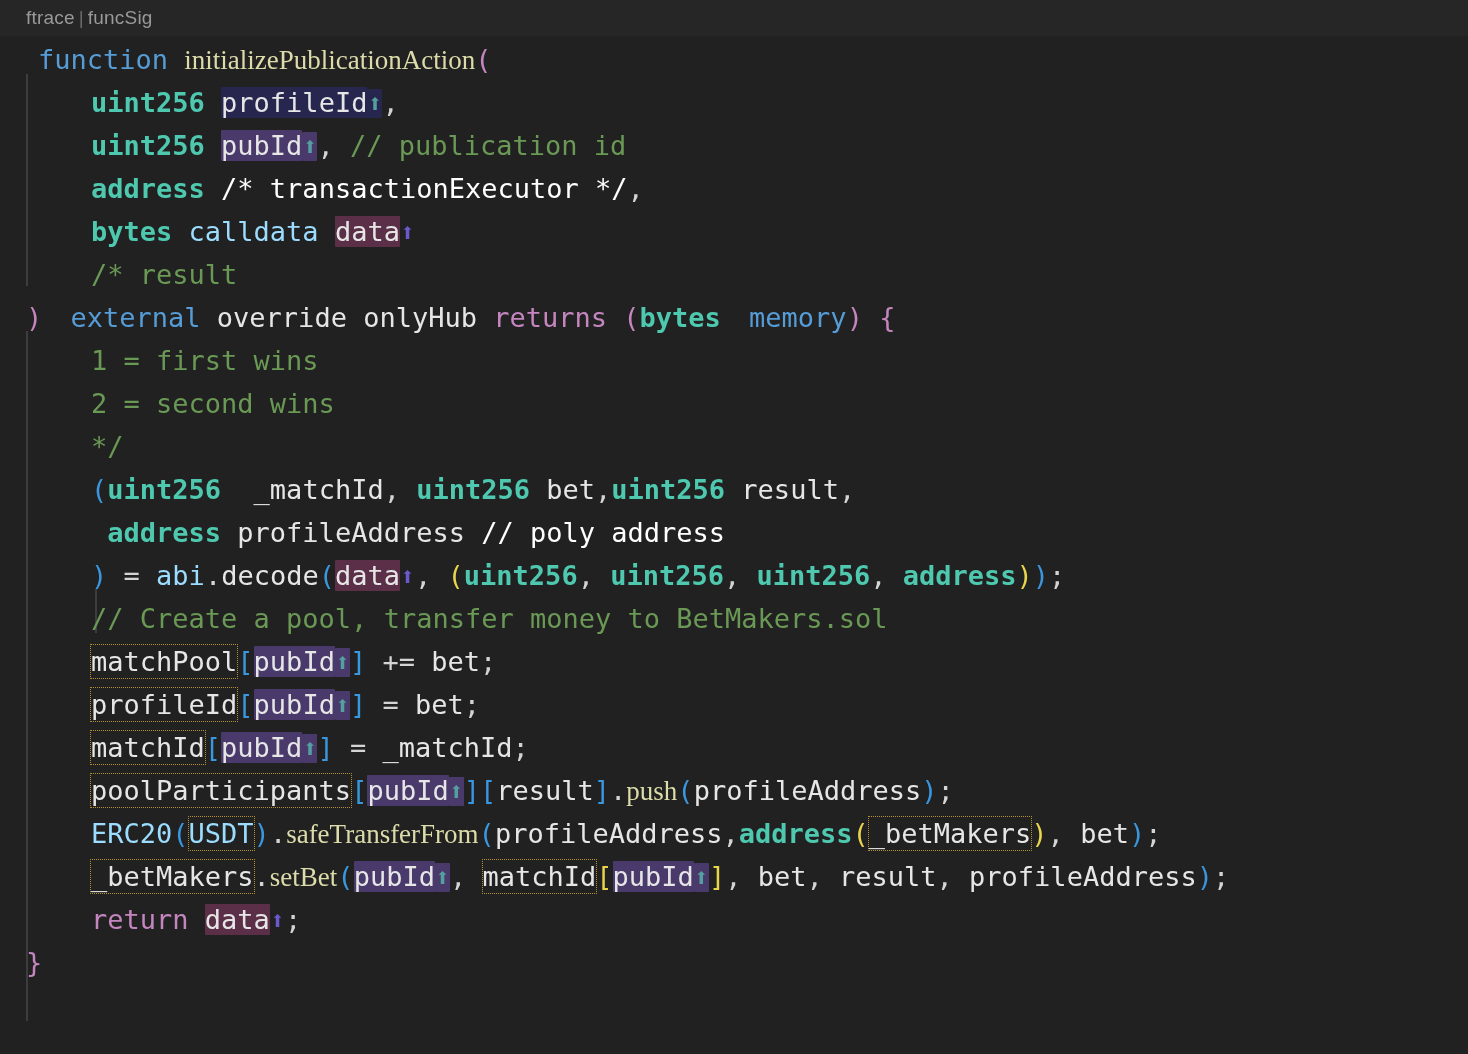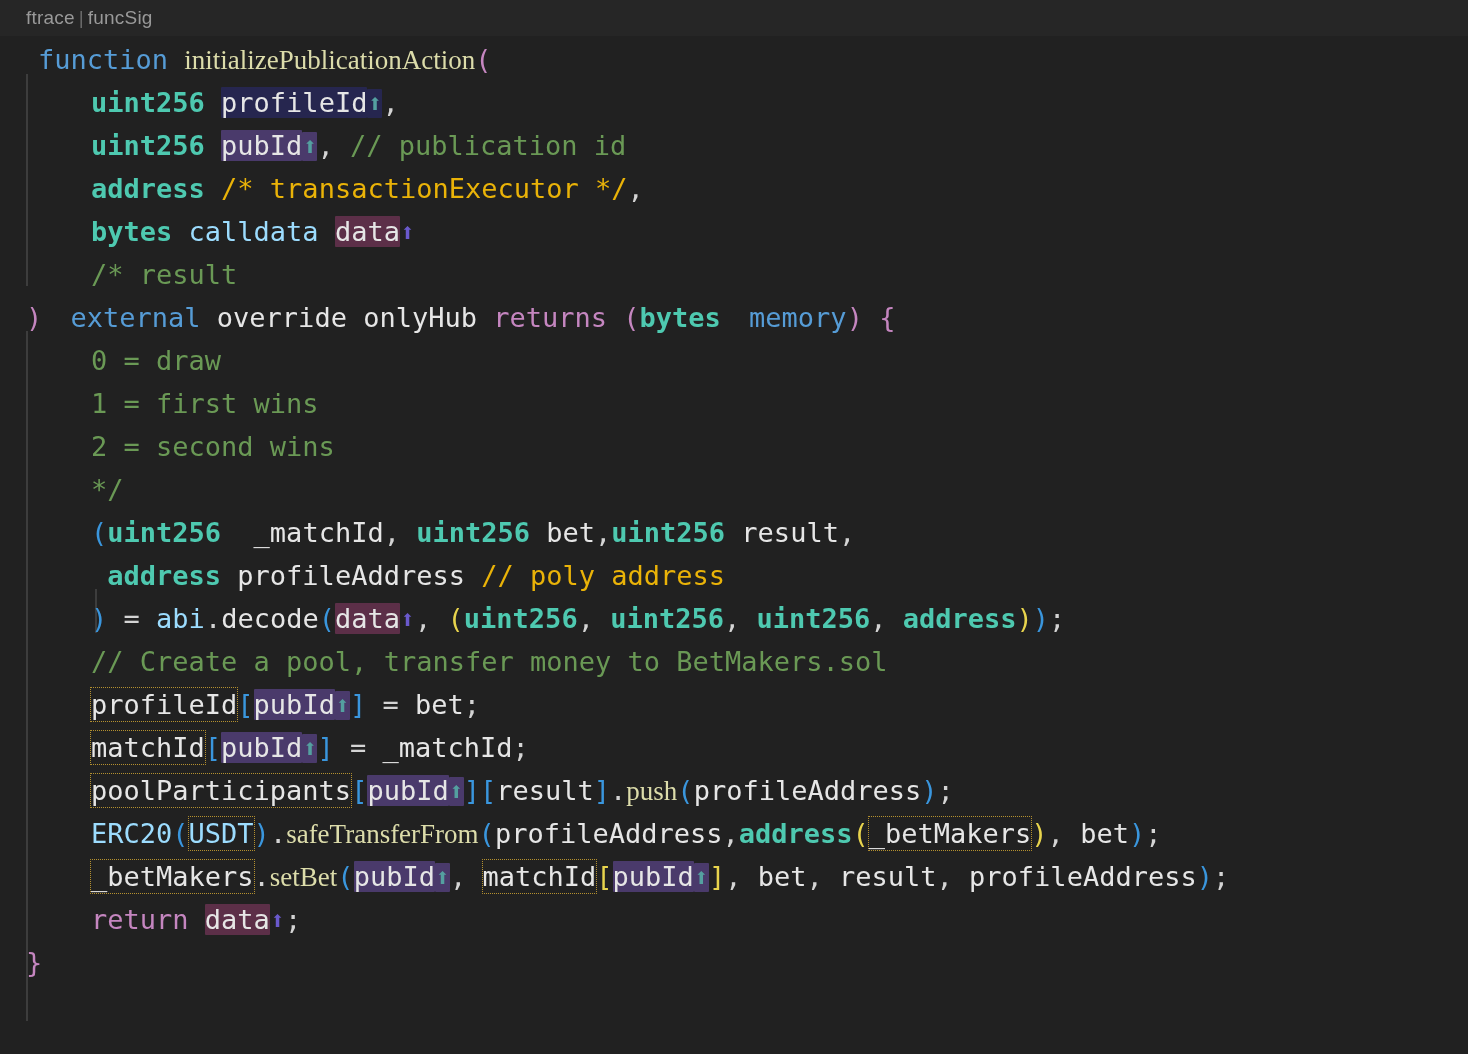--- a/index.html
+++ b/index.html
@@ -37,21 +37,21 @@
     position:absolute;left:26px;width:2px;background:#3d3d3d;
   }
 
   
   .kw      {color:#569cd6;margin-left:12px;}            
   .kw2     {color:#c586c0;}            
   .fn      {color:#dcdcaa;font-family:Liberation Serif, serif;}            
   .type    {color:#4ec9b0;font-weight:bold;}            
   .plain   {color:#d4d4d4;}
   .cmt     {color:#6a9955;}            
-  .cmt2    {color:#eab308;}
+  .cmt2    {color:#ffffff;}
   .id      {color:#9cdcfe;}            
   .p-mag   {color:#c586c0;}            
   .p-yel   {color:#e8d44d;}            
   .p-blu   {color:#3a96dd;}            
   .white   {color:#e6e6e6;}
 
   
   .hl-blue {background:#26264f;border-radius:1px;}
   .hl-pur  {background:#4a3a6b;border-radius:1px;}
   .hl-wine {background:#5c2f48;border-radius:1px;}
@@ -87,33 +87,33 @@
 
     <div class="ln">    <span class="type">uint256</span> <span class="hl-pur white">pubId</span><span class="hl-pur arrow-t">⬆</span><span class="plain">,</span> <span class="cmt">// publication id</span></div>
 
     <div class="ln">    <span class="type">address</span> <span class="cmt2">/* transactionExecutor */</span><span class="plain">,</span></div>
 
     <div class="ln">    <span class="type">bytes</span> <span class="id">calldata</span> <span class="hl-wine white">data</span><span class="arrow-p">⬆</span></div>
 
     <div class="ln">    <span class="cmt">/* result</span></div>
 
     <div class="ln" style="padding-left:26px;"><span class="p-mag">)</span> <span class="kw">external</span> <span class="white">override</span> <span class="white">onlyHub</span> <span class="kw2">returns</span> <span class="p-mag">(</span><span class="type">bytes</span> <span class="kw">memory</span><span class="p-mag">)</span> <span class="p-mag">{</span></div>
-    <div class="ln">    <span class="cmt">0 = draw</span></div>
     <div class="ln">    <span class="cmt">1 = first wins</span></div>
     <div class="ln">    <span class="cmt">2 = second wins</span></div>
     <div class="ln">    <span class="cmt">*/</span></div>
 
     <div class="ln">    <span class="p-blu">(</span><span class="type">uint256</span>  <span class="white">_matchId</span><span class="plain">,</span> <span class="type">uint256</span> <span class="white">bet</span><span class="plain">,</span><span class="type">uint256</span> <span class="white">result</span><span class="plain">,</span></div>
 
     <div class="ln">     <span class="type">address</span> <span class="white">profileAddress</span> <span class="cmt2">// poly address</span></div>
 
     <div class="ln">    <span class="p-blu">)</span> <span class="plain">=</span> <span class="id">abi</span><span class="plain">.</span><span class="white">decode</span><span class="p-blu">(</span><span class="hl-wine white">data</span><span class="arrow-p">⬆</span><span class="plain">,</span> <span class="p-yel">(</span><span class="type">uint256</span><span class="plain">, </span><span class="type">uint256</span><span class="plain">, </span><span class="type">uint256</span><span class="plain">, </span><span class="type">address</span><span class="p-yel">)</span><span class="p-blu">)</span><span class="plain">;</span></div>
 
     <div class="ln">    <span class="cmt">// Create a pool, transfer money to BetMakers.sol</span></div>
 
+    <div class="ln">    <span class="ref white">matchPool</span><span class="p-blu">[</span><span class="hl-pur white">pubId</span><span class="hl-pur arrow-t">⬆</span><span class="p-blu">]</span> <span class="plain">+=</span> <span class="white">bet</span><span class="plain">;</span></div>
 
     <div class="ln">    <span class="ref white">profileId</span><span class="p-blu">[</span><span class="hl-pur white">pubId</span><span class="hl-pur arrow-t">⬆</span><span class="p-blu">]</span> <span class="plain">=</span> <span class="white">bet</span><span class="plain">;</span></div>
 
     <div class="ln">    <span class="ref white">matchId</span><span class="p-blu">[</span><span class="hl-pur white">pubId</span><span class="hl-pur arrow-t">⬆</span><span class="p-blu">]</span> <span class="plain">=</span> <span class="white">_matchId</span><span class="plain">;</span></div>
 
     <div class="ln">    <span class="ref white">poolParticipants</span><span class="p-blu">[</span><span class="hl-pur white">pubId</span><span class="hl-pur arrow-t">⬆</span><span class="p-blu">]</span><span class="p-blu">[</span><span class="white">result</span><span class="p-blu">]</span><span class="plain">.</span><span class="fn">push</span><span class="p-blu">(</span><span class="white">profileAddress</span><span class="p-blu">)</span><span class="plain">;</span></div>
 
     <div class="ln">    <span class="id">ERC20</span><span class="p-blu">(</span><span class="ref id">USDT</span><span class="p-blu">)</span><span class="plain">.</span><span class="fn">safeTransferFrom</span><span class="p-blu">(</span><span class="white">profileAddress</span><span class="plain">,</span><span class="type">address</span><span class="p-yel">(</span><span class="ref white">_betMakers</span><span class="p-yel">)</span><span class="plain">,</span> <span class="white">bet</span><span class="p-blu">)</span><span class="plain">;</span></div>
 
     <div class="ln">    <span class="ref white">_betMakers</span><span class="plain">.</span><span class="fn">setBet</span><span class="p-blu">(</span><span class="hl-pur white">pubId</span><span class="hl-pur arrow-t">⬆</span><span class="plain">,</span> <span class="ref white">matchId</span><span class="p-yel">[</span><span class="hl-pur white">pubId</span><span class="hl-pur arrow-t">⬆</span><span class="p-yel">]</span><span class="plain">,</span> <span class="white">bet</span><span class="plain">,</span> <span class="white">result</span><span class="plain">,</span> <span class="white">profileAddress</span><span class="p-blu">)</span><span class="plain">;</span></div>

